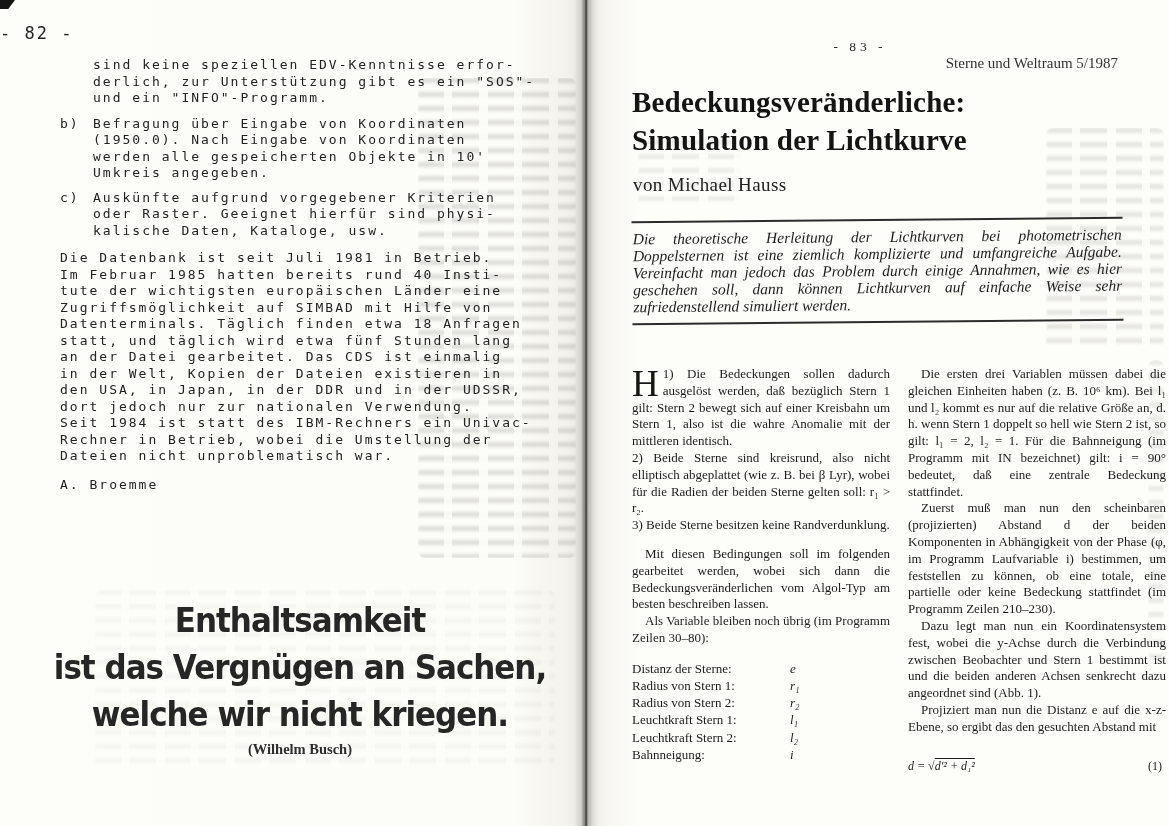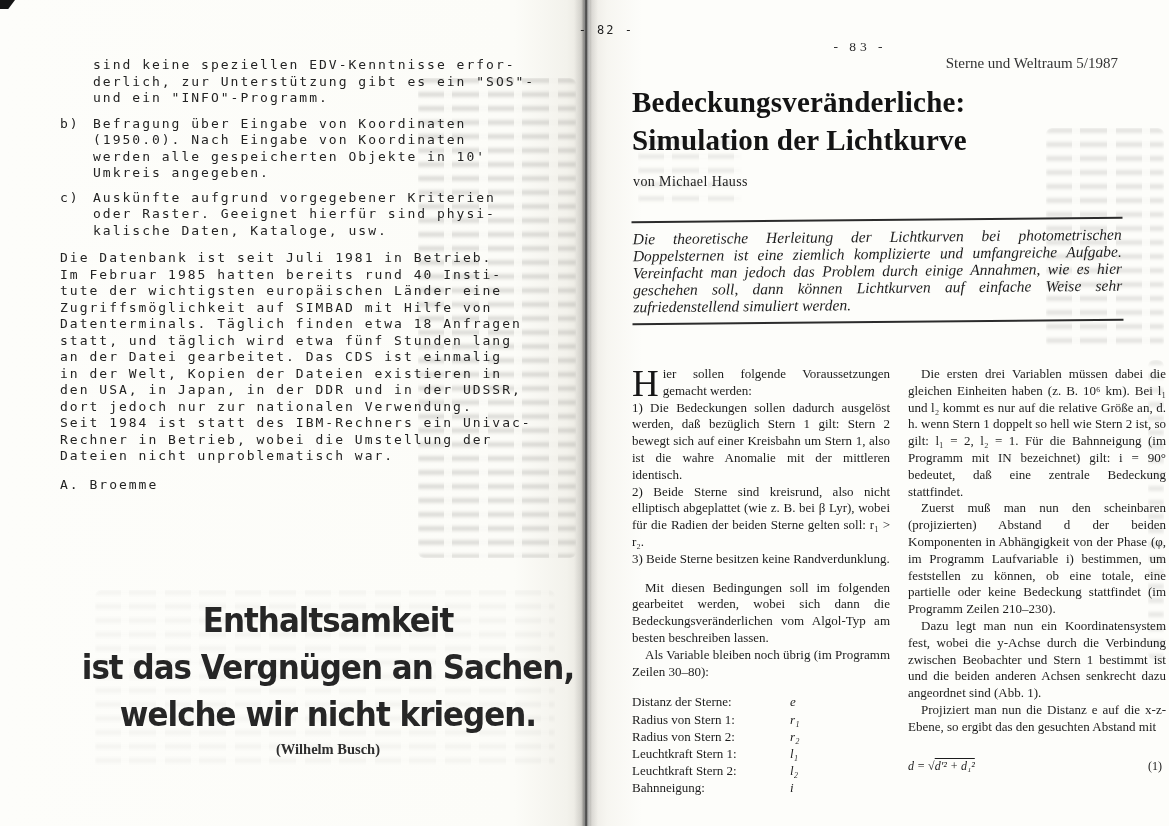--- a/index.html
+++ b/index.html
@@ -28,46 +28,46 @@
   .smudge {
     position: absolute; filter: blur(1.4px); border-radius: 6px;
     background: repeating-linear-gradient(180deg, rgba(110,108,104,0.55) 0 5px, rgba(0,0,0,0) 5px 14px);
     -webkit-mask: repeating-linear-gradient(90deg, #000 0 26px, rgba(0,0,0,0.15) 26px 34px, #000 34px 61px, rgba(0,0,0,0.1) 61px 70px);
   }
   
   .typewriter {
     font-family: "DejaVu Sans Mono", "Liberation Mono", monospace;
     color: #232323; letter-spacing: 2px;
   }
-  .lp-num { position: absolute; left: 0; top: 23px; width: 602px; text-align: right;
-    font-size: 12px; margin-left: 32px; }
+  .lp-num { position: absolute; left: 0; top: 23px; width: 602px; text-align: left;
+    font-size: 17px; }
   .typed-block { position: absolute; left: 60px; top: 57px; width: 506px;
     font-size: 13px; line-height: 16.5px; }
   .pre { white-space: pre-line; }
   .typed-intro { margin-left: 33px; margin-bottom: 9px; }
   .hang { display: flex; margin-bottom: 8px; }
   .hang .lbl { width: 33px; flex: none; }
   .typed-para1 { margin-top: 11px; }
   .typed-para2 { margin-bottom: 12px; }
   
   .quote-block { position: absolute; left: 0; top: 597px; width: 600px; text-align: center;
-    font-family: "DejaVu Sans", "Liberation Sans", sans-serif; color: #262626; padding-left: 28px; }
+    font-family: "DejaVu Sans", "Liberation Sans", sans-serif; color: #262626; }
   .quote-line { font-weight: bold; font-size: 31px; line-height: 47px;
     letter-spacing: -1px; transform: scaleY(1.08); }
   .quote-attrib { margin-top: 3px; font-family: "Liberation Serif", serif;
     font-weight: bold; font-size: 14.5px; color: #2e2e2e; }
   
   .rp-num { position: absolute; left: 640px; top: 39px; width: 440px; text-align: center;
     font-size: 13.5px; letter-spacing: 4px; color: #2a2a2a; }
   .journal-line { position: absolute; left: 800px; top: 55px; width: 318px;
     text-align: right; font-size: 15px; color: #333; }
   .article-title { position: absolute; left: 632px; top: 84px; width: 520px;
     font-weight: bold; font-size: 29px; line-height: 37.5px; color: #141414;
     letter-spacing: 0.2px; }
-  .byline { position: absolute; left: 633px; top: 174px; font-size: 14px;
+  .byline { position: absolute; left: 633px; top: 174px; font-size: 19px;
     letter-spacing: 0.4px; color: #222; }
   
   .abstract {
     position: absolute; left: 632px; top: 219px; width: 489px;
     border-top: 2px solid #2c2c2c; border-bottom: 2px solid #2c2c2c;
     padding: 7px 1px 8px 1px;
     font-style: italic; font-size: 15.5px; line-height: 17px;
     text-align: justify; color: #1e1e1e;
     transform: rotate(-0.55deg);
   }
@@ -160,21 +160,21 @@
     <div>Simulation der Lichtkurve</div>
   </div>
 
   <div class="byline">von Michael Hauss</div>
 
   <div class="abstract">Die theoretische Herleitung der Lichtkurven bei photometrischen Doppelsternen ist eine ziemlich komplizierte und umfangreiche Aufgabe. Vereinfacht man jedoch das Problem durch einige Annahmen, wie es hier geschehen soll, dann können Lichtkurven auf einfache Weise sehr zufriedenstellend simuliert werden.</div>
 
   <div class="columns">
 
     <div class="col">
-      <p><span class="dropcap">H</span><span>ier sollen folgende Voraussetzungen gemacht werden:</span></p>
+      <p><span class="dropcap">H</span></p>
       <p>1) Die Bedeckungen sollen dadurch ausgelöst werden, daß bezüglich Stern 1 gilt: Stern 2 bewegt sich auf einer Kreisbahn um Stern 1, also ist die wahre Anomalie mit der mittleren identisch.</p>
       <p>2) Beide Sterne sind kreisrund, also nicht elliptisch abgeplattet (wie z. B. bei β Lyr), wobei für die Radien der beiden Sterne gelten soll: r₁ &gt; r₂.</p>
       <p>3) Beide Sterne besitzen keine Randverdunklung.</p>
       <p class="ind gap-top">Mit diesen Bedingungen soll im folgenden gearbeitet werden, wobei sich dann die Bedeckungsveränderlichen vom Algol-Typ am besten beschreiben lassen.</p>
       <p class="ind">Als Variable bleiben noch übrig (im Programm Zeilen 30–80):</p>
 
       <div class="vars-table">
         <div class="var-row">
           <span class="var-name">Distanz der Sterne:</span>
           <span class="var-sym">e</span>

